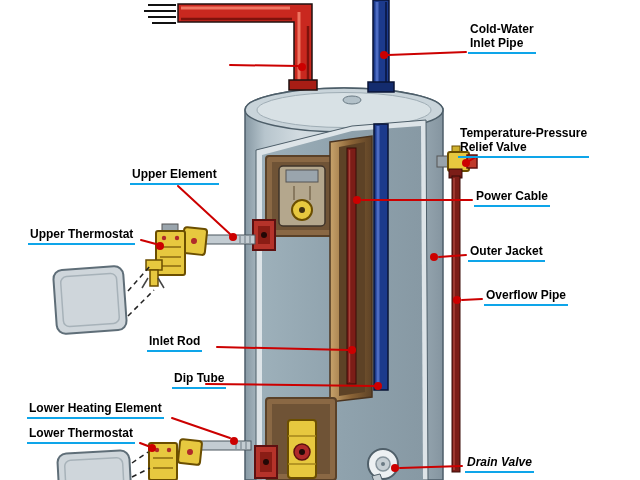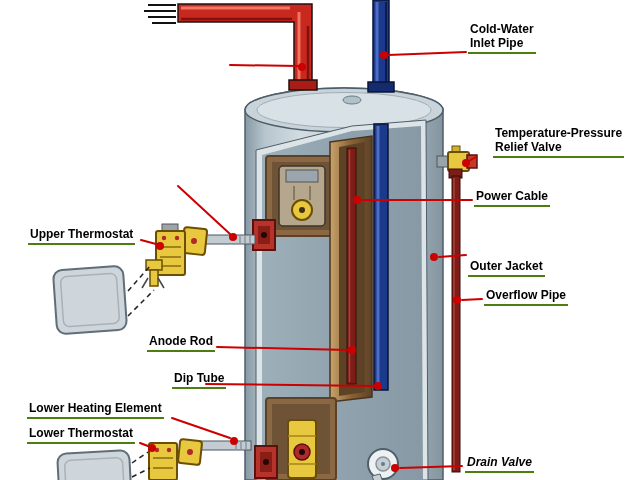--- a/index.html
+++ b/index.html
@@ -1,20 +1,20 @@
 <!DOCTYPE html>
 <html><head>
 <meta charset="utf-8">
 <style>
   html,body{margin:0;padding:0;background:#fff;}
   #stage{position:relative;width:640px;height:480px;background:#ffffff;overflow:hidden;
          font-family:"Liberation Sans",sans-serif;}
   #diagram-svg{position:absolute;left:0;top:0;width:640px;height:480px;}
   .label{position:absolute;font:bold 12px/1.18 "Liberation Sans",sans-serif;color:#000;
-         white-space:pre-line;border-bottom:2px solid #4d7c0f;padding:0 2px 2px 2px;z-index:5;}
+         white-space:pre-line;border-bottom:2px solid #0ea5e9;padding:0 2px 2px 2px;z-index:5;}
 </style>
 </head>
 <body>
 
 <div id="stage">
 
 <svg id="diagram-svg" viewBox="0 0 640 480">
   <defs>
     <linearGradient id="tankGrad" x1="0" y1="0" x2="1" y2="0">
       <stop offset="0" stop-color="#8799a4"></stop>
@@ -232,25 +232,26 @@
     <circle cx="352" cy="350" r="4"></circle>
     <circle cx="378" cy="386" r="4"></circle>
     <circle cx="234" cy="441" r="4"></circle>
     <circle cx="152" cy="448" r="4"></circle>
     <circle cx="395" cy="468" r="4"></circle>
   </g>
 </svg>
 
 <div class="label" style="left:468px;top:22px;">Cold-Water
 Inlet Pipe</div>
-<div class="label" style="left:493px;top:126px;">Temperature-Pressure
+<div class="label" style="left:458px;top:126px;">Temperature-Pressure
 Relief Valve</div>
 <div class="label" style="left:474px;top:189px;">Power Cable</div>
-<div class="label" style="left:468px;top:259px;">Outer Jacket</div>
+<div class="label" style="left:468px;top:244px;">Outer Jacket</div>
 <div class="label" style="left:484px;top:288px;">Overflow Pipe</div>
+<div class="label" style="left:130px;top:167px;">Upper Element</div>
 <div class="label" style="left:28px;top:227px;">Upper Thermostat</div>
-<div class="label" style="left:147px;top:334px;">Anode Rod</div>
+<div class="label" style="left:147px;top:334px;">Inlet Rod</div>
 <div class="label" style="left:144px;top:371px;margin-left:28px;">Dip Tube</div>
 <div class="label" style="left:27px;top:426px;">Lower Thermostat</div>
 <div class="label" style="left:27px;top:401px;">Lower Heating Element</div>
 <div class="label" style="left:465px;top:455px;font-style:italic;">Drain Valve</div>
 
 </div>
 
 </body></html>

